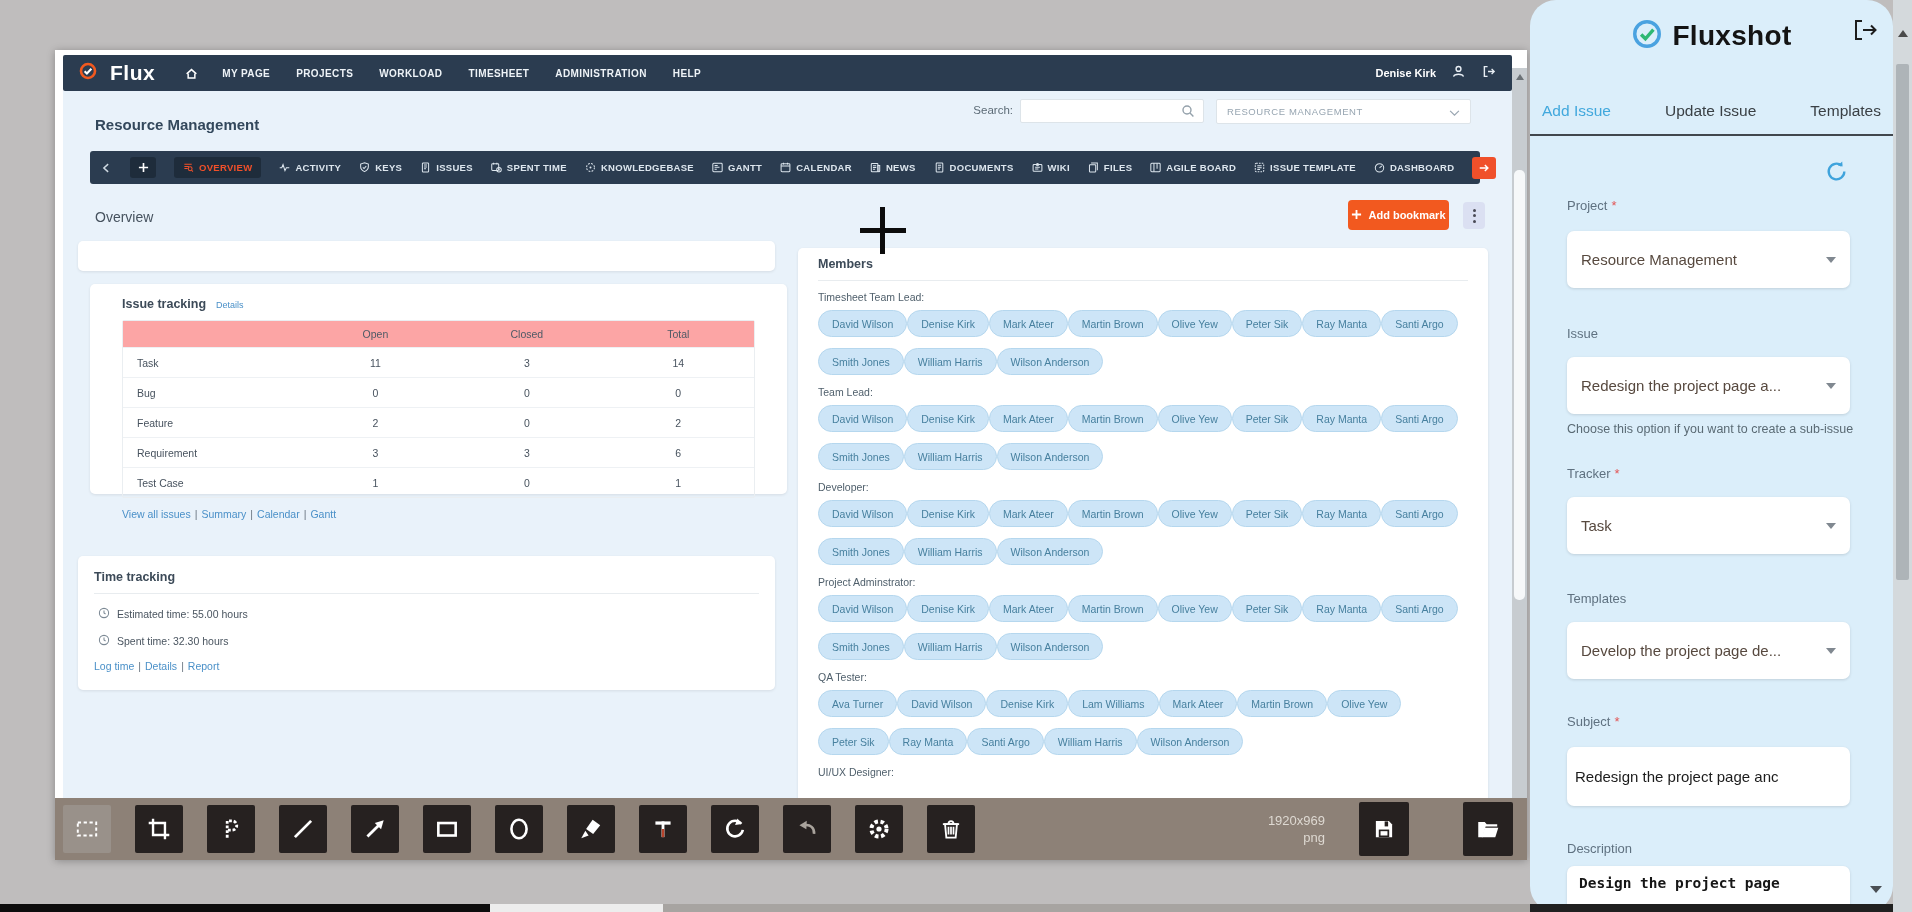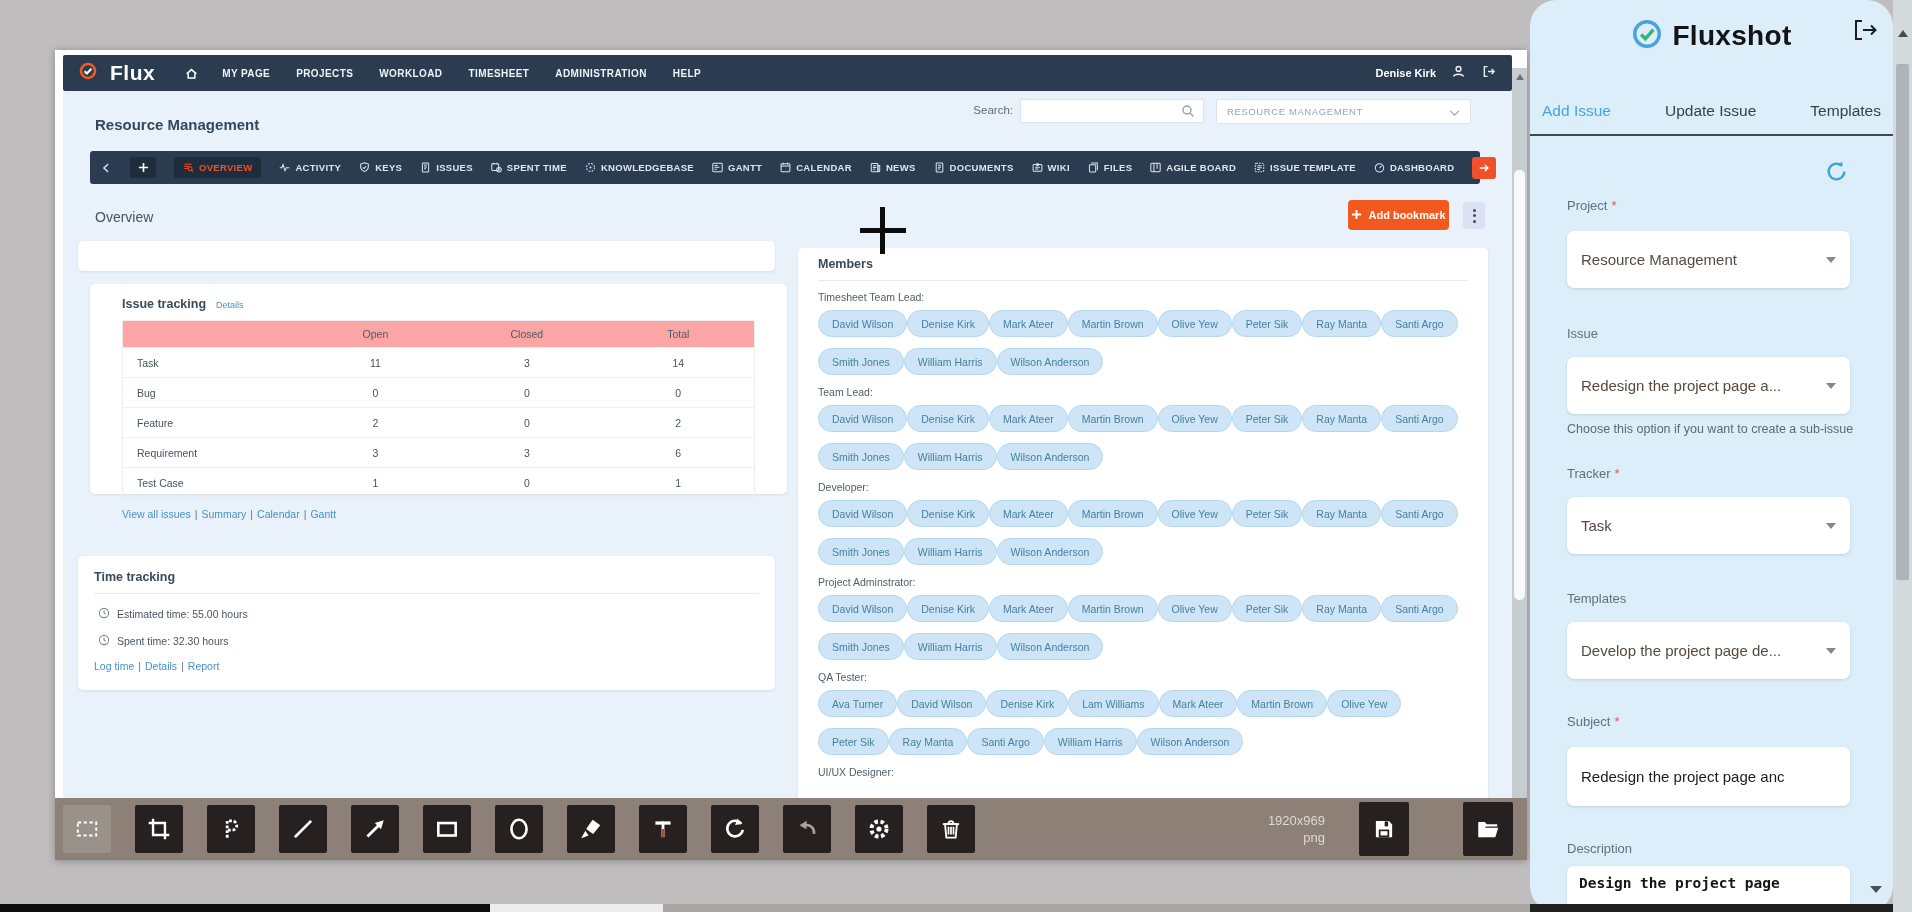--- a/index.html
+++ b/index.html
@@ -104,21 +104,21 @@
   .fs-tab{font-size:15.5px;color:#3a4045;cursor:pointer;}
   .fs-tab.active{color:var(--sidebar_tab_active,#41a8dd);}
   #fs-divider{position:absolute;left:0;top:134px;width:363px;height:2px;background:#41474d;}
   #fs-refresh{position:absolute;left:295px;top:160px;cursor:pointer;}
 
   .fs-label{position:absolute;left:37px;font-size:13px;color:#5f7180;}
   .fs-star{color:#e25555;margin-left:4px;}
   .fs-box{position:absolute;left:37px;width:283px;height:57px;background:#fff;border-radius:7px;box-shadow:0 1px 3px rgba(0,0,0,.13);display:flex;align-items:center;padding:0 14px;font-size:15px;color:#57493f;cursor:pointer;}
   .fs-box .chev{margin-left:auto;width:0;height:0;border-left:5px solid transparent;border-right:5px solid transparent;border-top:6px solid #808890;}
   #fs-helper{position:absolute;left:37px;top:420px;width:290px;font-size:12.5px;line-height:18px;color:#5a6a74;}
-  #fs-subject-input{position:absolute;left:37px;top:747px;width:283px;height:59px;background:#fff;border:none;border-radius:7px;box-shadow:0 1px 3px rgba(0,0,0,.13);padding:0 14px;font-size:15px;color:#1c1c1c;font-family:"Liberation Sans",sans-serif;}
+  #fs-subject-input{position:absolute;left:37px;top:747px;width:283px;height:59px;background:#fff;border:none;border-radius:7px;box-shadow:0 1px 3px rgba(0,0,0,.13);padding:0 8px;font-size:15px;color:#1c1c1c;font-family:"Liberation Sans",sans-serif;}
   #fs-desc-box{position:absolute;left:37px;top:866px;width:283px;height:56px;background:#fff;border-radius:7px 7px 0 0;box-shadow:0 1px 3px rgba(0,0,0,.13);padding:9px 12px;font-family:"DejaVu Sans Mono",monospace;font-size:14.5px;font-weight:bold;color:#161616;}
   #fs-desc-caret{position:absolute;left:340px;top:886px;width:0;height:0;border-left:6px solid transparent;border-right:6px solid transparent;border-top:7px solid #4a4f54;}
 
   
   #browser-scrollbar{position:absolute;left:1893px;top:0;width:19px;height:912px;background:#d4d9dc;z-index:10;}
   #br-sb-up{position:absolute;left:4.5px;top:30px;width:0;height:0;border-left:5px solid transparent;border-right:5px solid transparent;border-bottom:7px solid #4a4a4a;}
   #br-sb-thumb{position:absolute;left:3px;top:64px;width:13px;height:516px;background:#aeb4b8;border-radius:2px;}
 </style>
 </head>
 <body>

